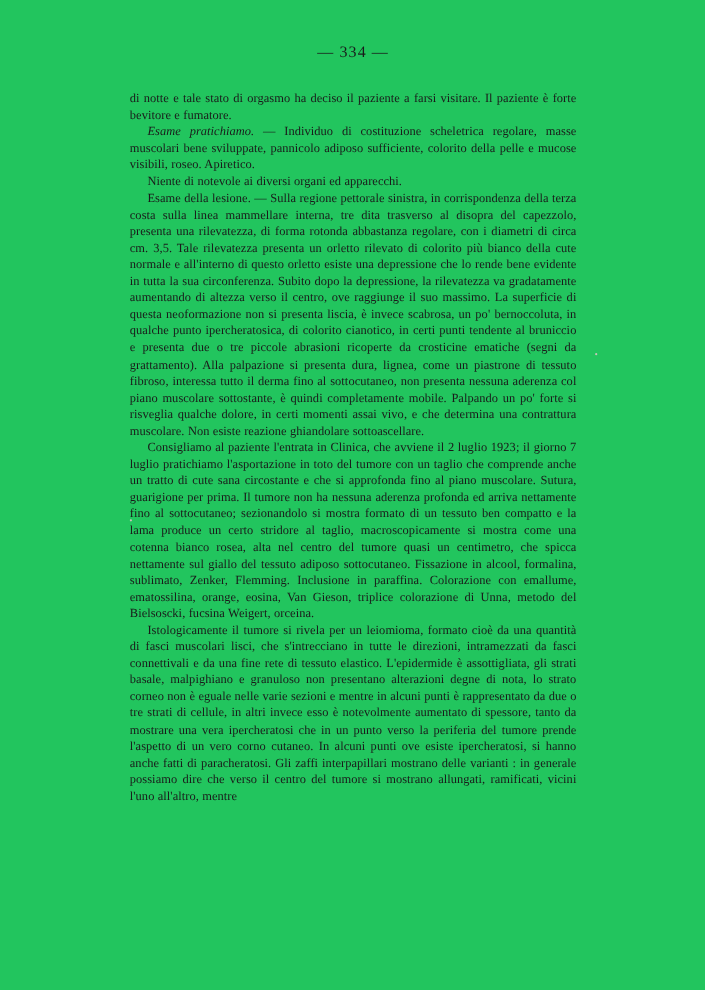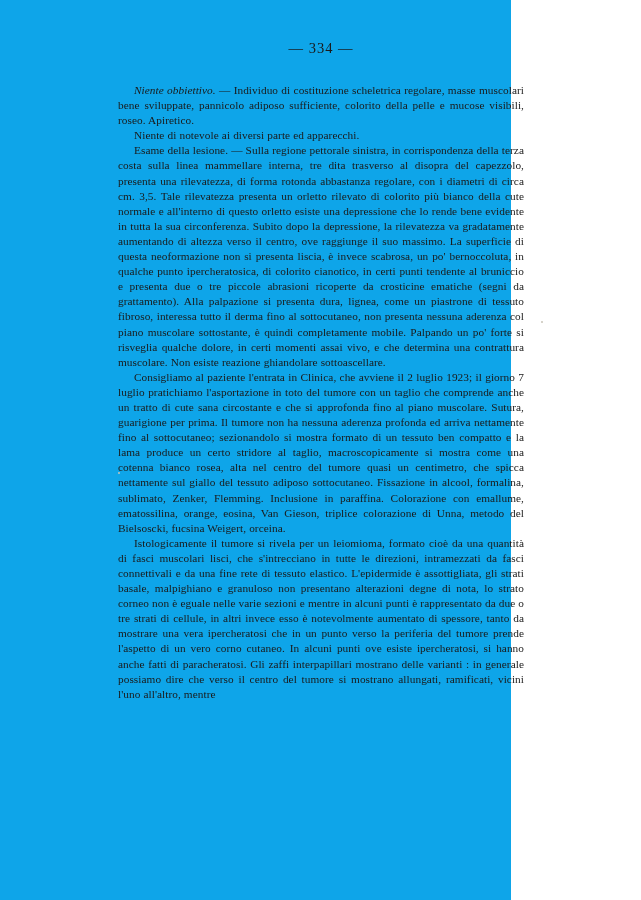--- a/index.html
+++ b/index.html
@@ -8,23 +8,23 @@
     background: #ffffff;
   }
   body {
     width: 641px;
     height: 900px;
     overflow: hidden;
     font-family: "Liberation Serif", serif;
   }
   .page {
     position: relative;
-    width: 511px;
+    width: 641px;
     height: 900px;
-    background: #0ea5e9;
+    background: #22c55e;
     box-sizing: border-box;
   }
   .page-inner {
     position: absolute;
     left: 118px;
     top: 40px;
     width: 406px;
   }
   .page-number {
     text-align: center;
@@ -70,24 +70,25 @@
 
   <div class="speck" style="left:118px; top:472px; width:2px; height:2px;"></div>
   <div class="speck" style="left:541px; top:321px; width:2px; height:2px;"></div>
 
   <div class="page-inner">
 
     <div class="page-number">— 334 —</div>
 
     <div class="body-text">
 
+      <p class="noindent">di notte e tale stato di orgasmo ha deciso il paziente a farsi visitare. Il paziente è forte bevitore e fumatore.</p>
 
-      <p class="indent"><i>Niente obbiettivo.</i><span> — Individuo di costituzione scheletrica regolare, masse muscolari bene sviluppate, pannicolo adiposo sufficiente, colorito della pelle e mucose visibili, roseo. Apiretico.</span></p>
+      <p class="indent"><i>Esame pratichiamo.</i><span> — Individuo di costituzione scheletrica regolare, masse muscolari bene sviluppate, pannicolo adiposo sufficiente, colorito della pelle e mucose visibili, roseo. Apiretico.</span></p>
 
-      <p class="indent">Niente di notevole ai diversi parte ed apparecchi.</p>
+      <p class="indent">Niente di notevole ai diversi organi ed apparecchi.</p>
 
       <p class="indent">Esame della lesione. — Sulla regione pettorale sinistra, in corrispondenza della terza costa sulla linea mammellare interna, tre dita trasverso al disopra del capezzolo, presenta una rilevatezza, di forma rotonda abbastanza regolare, con i diametri di circa cm. 3,5. Tale rilevatezza presenta un orletto rilevato di colorito più bianco della cute normale e all'interno di questo orletto esiste una depressione che lo rende bene evidente in tutta la sua circonferenza. Subito dopo la depressione, la rilevatezza va gradatamente aumentando di altezza verso il centro, ove raggiunge il suo massimo. La superficie di questa neoformazione non si presenta liscia, è invece scabrosa, un po' bernoccoluta, in qualche punto ipercheratosica, di colorito cianotico, in certi punti tendente al bruniccio e presenta due o tre piccole abrasioni ricoperte da crosticine ematiche (segni da grattamento). Alla palpazione si presenta dura, lignea, come un piastrone di tessuto fibroso, interessa tutto il derma fino al sottocutaneo, non presenta nessuna aderenza col piano muscolare sottostante, è quindi completamente mobile. Palpando un po' forte si risveglia qualche dolore, in certi momenti assai vivo, e che determina una contrattura muscolare. Non esiste reazione ghiandolare sottoascellare.</p>
 
 
       <p class="indent">Consigliamo al paziente l'entrata in Clinica, che avviene il 2 luglio 1923; il giorno 7 luglio pratichiamo l'asportazione in toto del tumore con un taglio che comprende anche un tratto di cute sana circostante e che si approfonda fino al piano muscolare. Sutura, guarigione per prima. Il tumore non ha nessuna aderenza profonda ed arriva nettamente fino al sottocutaneo; sezionandolo si mostra formato di un tessuto ben compatto e la lama produce un certo stridore al taglio, macroscopicamente si mostra come una cotenna bianco rosea, alta nel centro del tumore quasi un centimetro, che spicca nettamente sul giallo del tessuto adiposo sottocutaneo. Fissazione in alcool, formalina, sublimato, Zenker, Flemming. Inclusione in paraffina. Colorazione con emallume, ematossilina, orange, eosina, Van Gieson, triplice colorazione di Unna, metodo del Bielsoscki, fucsina Weigert, orceina.</p>
 
       <p class="indent">Istologicamente il tumore si rivela per un leiomioma, formato cioè da una quantità di fasci muscolari lisci, che s'intrecciano in tutte le direzioni, intramezzati da fasci connettivali e da una fine rete di tessuto elastico. L'epidermide è assottigliata, gli strati basale, malpighiano e granuloso non presentano alterazioni degne di nota, lo strato corneo non è eguale nelle varie sezioni e mentre in alcuni punti è rappresentato da due o tre strati di cellule, in altri invece esso è notevolmente aumentato di spessore, tanto da mostrare una vera ipercheratosi che in un punto verso la periferia del tumore prende l'aspetto di un vero corno cutaneo. In alcuni punti ove esiste ipercheratosi, si hanno anche fatti di paracheratosi. Gli zaffi interpapillari mostrano delle varianti : in generale possiamo dire che verso il centro del tumore si mostrano allungati, ramificati, vicini l'uno all'altro, mentre</p>
 
     </div>
   </div>

